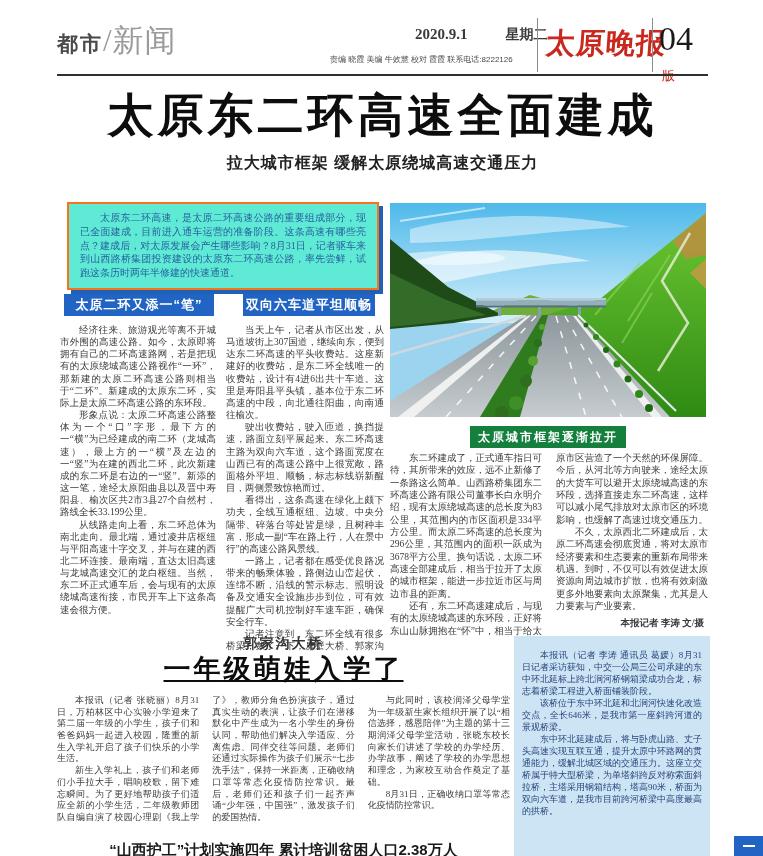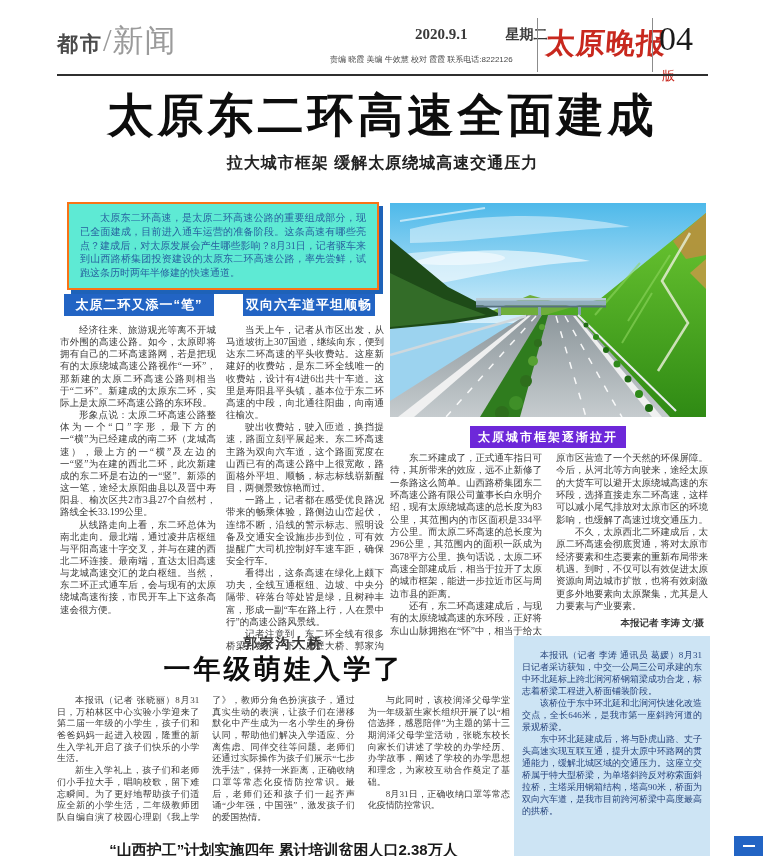--- a/index.html
+++ b/index.html
@@ -35,30 +35,30 @@
     font:700 13px/22px "Liberation Sans",sans-serif; letter-spacing:1px; height:22px; }
   .sh1 { left:64px;  top:294px; width:150px; }
   .sh2 { left:243px; top:294px; width:132px; }
   .col { position:absolute; font-size:9.5px; line-height:1.28; text-align:justify; color:#3a3a3a; overflow:hidden; }
   .col p, .flowtext p { margin:0; text-indent:2em; }
   .col1 { left:60px;  top:324px; width:156px; height:294px; }
   .col2 { left:226px; top:324px; width:158px; height:328px; }
   .photo { position:absolute; left:390px; top:203px; width:316px; height:214px; overflow:hidden; background:#9cd3ef; }
   .photo svg { display:block; }
   .caption-wrap { position:absolute; left:390px; top:426px; width:316px; text-align:center; }
-  .caption { display:inline-block; background:#6d28d9; color:#fff; padding:5px 8px;
+  .caption { display:inline-block; background:#15803d; color:#fff; padding:5px 8px;
     font:700 12px/1 "Liberation Sans",sans-serif; letter-spacing:2px; }
   .right-text { position:absolute; left:390px; top:452px; width:318px; height:188px;
     column-count:2; column-gap:14px; font-size:9.5px; line-height:1.3; text-align:justify; overflow:hidden; }
   .byline { text-align:right; font-weight:700; margin-top:5px; padding-right:4px; }
   
   .kicker { position:absolute; left:57px; top:635px; width:453px; text-align:center;
     font:700 14px/1.2 "Liberation Sans",sans-serif; color:#333; letter-spacing:2px; }
   .headline2 { position:absolute; left:57px; top:652px; width:453px; margin:0; text-align:center;
-    font:900 27px/1.3 "Liberation Sans",sans-serif; color:#0d0d0d; letter-spacing:3px; }
+    font:900 27px/1.3 "Liberation Sans",sans-serif; color:#0d0d0d; letter-spacing:3px;text-decoration:underline; }
   .article2-text { position:absolute; left:57px; top:695px; width:453px; height:142px;
     column-count:3; column-gap:13px; font-size:9px; line-height:1.3; text-align:justify; overflow:hidden; }
   .headline3 { position:absolute; left:57px; top:840px; width:453px; text-align:center;
     font:700 15px/1.3 "Liberation Sans",sans-serif; color:#1a1a1a; }
   
   .article4 { position:absolute; left:514px; top:636px; width:196px; height:220px; box-sizing:border-box;
     background:#cde4f4; padding:7px 8px 6px; overflow:hidden; }
   .a4-headline { margin:0; text-align:center; font:900 15px/1.3 "Liberation Sans",sans-serif; color:#1553b4; letter-spacing:1px; }
   .a4-body { margin-top:7px; font-size:9px; line-height:1.33; color:#27447c; text-align:justify; }
   .a4-body p { margin:0; text-indent:2em; }
@@ -98,22 +98,22 @@
   <div class="subhead sh1">太原二环又添一“笔”</div>
 
   <div class="col col1 flowtext">
       <p>经济往来、旅游观光等离不开城市外围的高速公路。如今，太原即将拥有自己的二环高速路网，若是把现有的太原绕城高速公路视作“一环”，那新建的太原二环高速公路则相当于“二环”。新建成的太原东二环，实际上是太原二环高速公路的东环段。</p>
       <p>形象点说：太原二环高速公路整体为一个“口”字形，最下方的一“横”为已经建成的南二环（龙城高速），最上方的一“横”及左边的一“竖”为在建的西北二环，此次新建成的东二环是右边的一“竖”。新添的这一笔，途经太原阳曲县以及晋中寿阳县、榆次区共2市3县27个自然村，路线全长33.199公里。</p>
       <p>从线路走向上看，东二环总体为南北走向。最北端，通过凌井店枢纽与平阳高速十字交叉，并与在建的西北二环连接。最南端，直达太旧高速与龙城高速交汇的龙白枢纽。当然，东二环正式通车后，会与现有的太原绕城高速衔接，市民开车上下这条高速会很方便。</p>
     </div>
   <div class="col col2 flowtext">
       <p>当天上午，记者从市区出发，从马道坡街上307国道，继续向东，便到达东二环高速的平头收费站。这座新建好的收费站，是东二环全线唯一的收费站，设计有4进6出共十车道。这里是寿阳县平头镇，基本位于东二环高速的中段，向北通往阳曲，向南通往榆次。</p>
       <p>驶出收费站，驶入匝道，换挡提速，路面立刻平展起来。东二环高速主路为双向六车道，这个路面宽度在山西已有的高速公路中上很宽敞，路面格外平坦、顺畅，标志标线崭新醒目，两侧景致惊艳而过。</p>
+      <p>看得出，这条高速在绿化上颇下功夫，全线互通枢纽、边坡、中央分隔带、碎落台等处皆是绿，且树种丰富，形成一副“车在路上行，人在景中行”的高速公路风景线。</p>
       <p>一路上，记者都在感受优良路况带来的畅乘体验，路侧边山峦起伏，连绵不断，沿线的警示标志、照明设备及交通安全设施步步到位，可有效提醒广大司机控制好车速车距，确保安全行车。</p>
-      <p>看得出，这条高速在绿化上颇下功夫，全线互通枢纽、边坡、中央分隔带、碎落台等处皆是绿，且树种丰富，形成一副“车在路上行，人在景中行”的高速公路风景线。</p>
       <p>记者注意到，东二环全线有很多桥梁，数了一下，房壁大桥、郭家沟大桥、李家山大桥、郭家庄大桥、涧河特大桥等大大小小的有30余座。一路上，车行别样，抬头是湛蓝天空点缀着朵朵白云，两边是村庄田野的自然美景。</p>
     </div>
 
   <div class="photo">
     <svg width="316" height="214" viewBox="0 0 316 214">
       <defs>
         <linearGradient id="skyG" x1="0" y1="0" x2="0" y2="1">
           <stop offset="0" stop-color="#4eb9ea"></stop>
             <stop offset="1" stop-color="#d5effb"></stop>
         </linearGradient>

